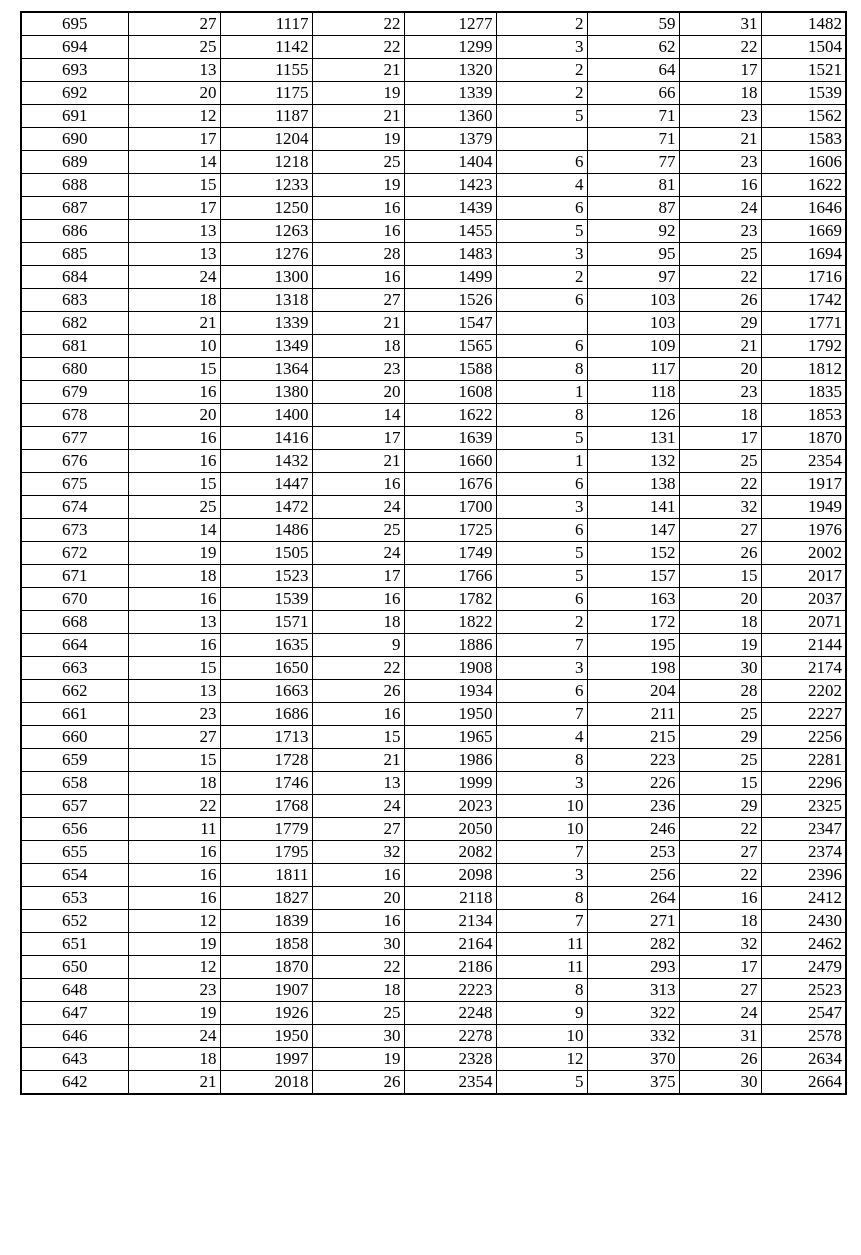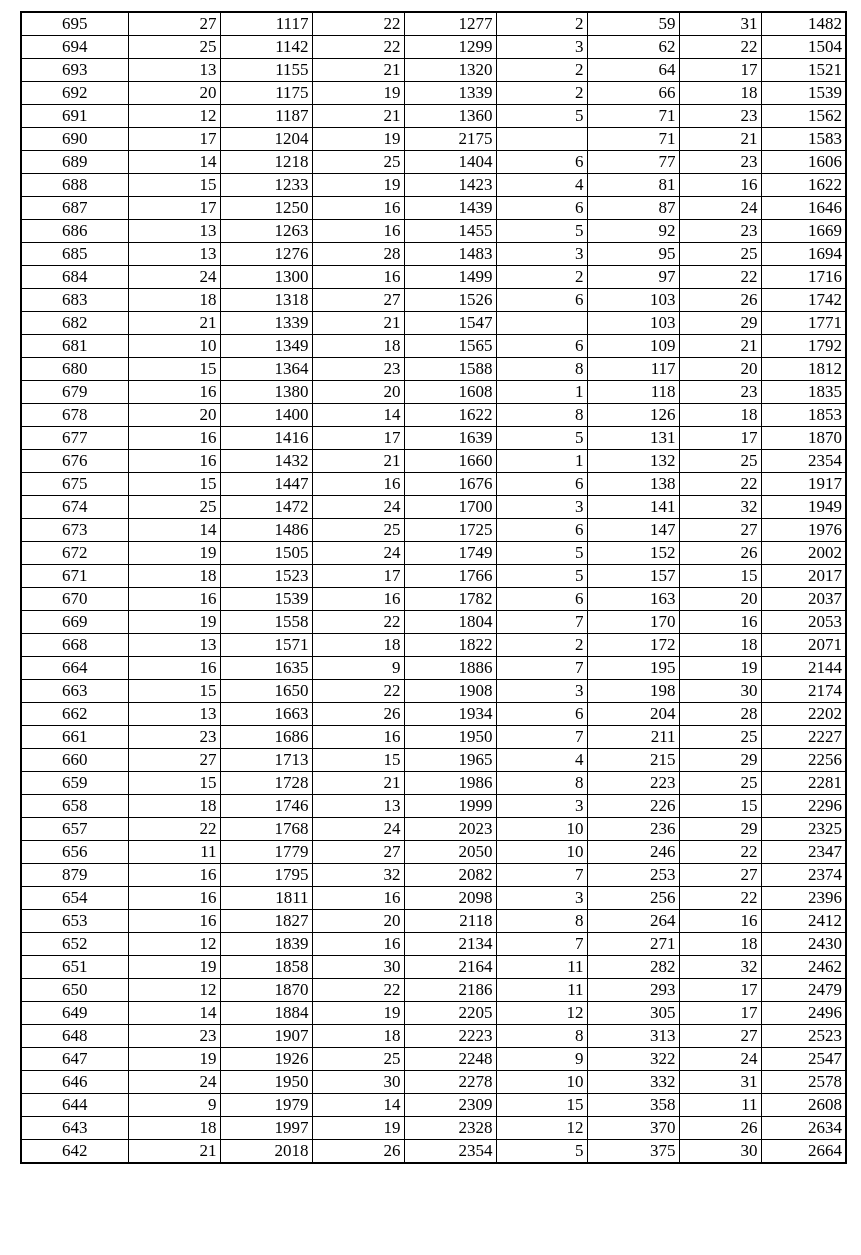--- a/index.html
+++ b/index.html
@@ -132,21 +132,21 @@
           <td class="num">5</td>
           <td class="num">71</td>
           <td class="num">23</td>
           <td class="num">1562</td>
         </tr>
         <tr>
           <td class="idx">690</td>
           <td class="num">17</td>
           <td class="num">1204</td>
           <td class="num">19</td>
-          <td class="num">2175</td>
+          <td class="num">1379</td>
           <td class="num"></td>
           <td class="num">71</td>
           <td class="num">21</td>
           <td class="num">1583</td>
         </tr>
         <tr>
           <td class="idx">689</td>
           <td class="num">14</td>
           <td class="num">1218</td>
           <td class="num">25</td>
@@ -359,31 +359,20 @@
           <td class="num">16</td>
           <td class="num">1539</td>
           <td class="num">16</td>
           <td class="num">1782</td>
           <td class="num">6</td>
           <td class="num">163</td>
           <td class="num">20</td>
           <td class="num">2037</td>
         </tr>
         <tr>
-          <td class="idx">669</td>
-          <td class="num">19</td>
-          <td class="num">1558</td>
-          <td class="num">22</td>
-          <td class="num">1804</td>
-          <td class="num">7</td>
-          <td class="num">170</td>
-          <td class="num">16</td>
-          <td class="num">2053</td>
-        </tr>
-        <tr>
           <td class="idx">668</td>
           <td class="num">13</td>
           <td class="num">1571</td>
           <td class="num">18</td>
           <td class="num">1822</td>
           <td class="num">2</td>
           <td class="num">172</td>
           <td class="num">18</td>
           <td class="num">2071</td>
         </tr>
@@ -480,21 +469,21 @@
           <td class="num">11</td>
           <td class="num">1779</td>
           <td class="num">27</td>
           <td class="num">2050</td>
           <td class="num">10</td>
           <td class="num">246</td>
           <td class="num">22</td>
           <td class="num">2347</td>
         </tr>
         <tr>
-          <td class="idx">879</td>
+          <td class="idx">655</td>
           <td class="num">16</td>
           <td class="num">1795</td>
           <td class="num">32</td>
           <td class="num">2082</td>
           <td class="num">7</td>
           <td class="num">253</td>
           <td class="num">27</td>
           <td class="num">2374</td>
         </tr>
         <tr>
@@ -544,31 +533,20 @@
         <tr>
           <td class="idx">650</td>
           <td class="num">12</td>
           <td class="num">1870</td>
           <td class="num">22</td>
           <td class="num">2186</td>
           <td class="num">11</td>
           <td class="num">293</td>
           <td class="num">17</td>
           <td class="num">2479</td>
-        </tr>
-        <tr>
-          <td class="idx">649</td>
-          <td class="num">14</td>
-          <td class="num">1884</td>
-          <td class="num">19</td>
-          <td class="num">2205</td>
-          <td class="num">12</td>
-          <td class="num">305</td>
-          <td class="num">17</td>
-          <td class="num">2496</td>
         </tr>
         <tr>
           <td class="idx">648</td>
           <td class="num">23</td>
           <td class="num">1907</td>
           <td class="num">18</td>
           <td class="num">2223</td>
           <td class="num">8</td>
           <td class="num">313</td>
           <td class="num">27</td>
@@ -590,31 +568,20 @@
           <td class="num">24</td>
           <td class="num">1950</td>
           <td class="num">30</td>
           <td class="num">2278</td>
           <td class="num">10</td>
           <td class="num">332</td>
           <td class="num">31</td>
           <td class="num">2578</td>
         </tr>
         <tr>
-          <td class="idx">644</td>
-          <td class="num">9</td>
-          <td class="num">1979</td>
-          <td class="num">14</td>
-          <td class="num">2309</td>
-          <td class="num">15</td>
-          <td class="num">358</td>
-          <td class="num">11</td>
-          <td class="num">2608</td>
-        </tr>
-        <tr>
           <td class="idx">643</td>
           <td class="num">18</td>
           <td class="num">1997</td>
           <td class="num">19</td>
           <td class="num">2328</td>
           <td class="num">12</td>
           <td class="num">370</td>
           <td class="num">26</td>
           <td class="num">2634</td>
         </tr>

